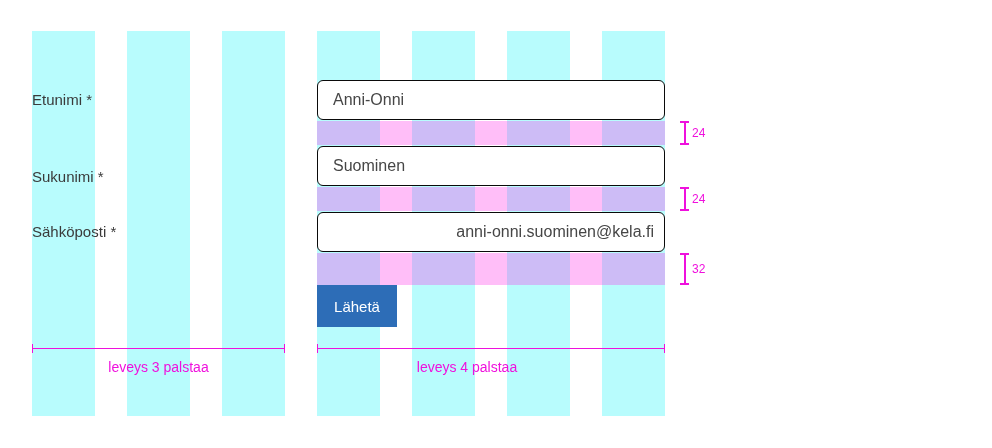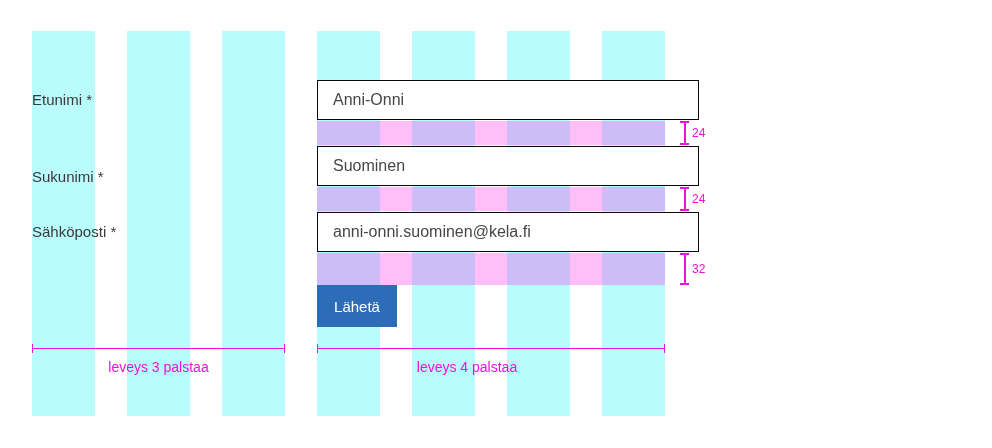--- a/index.html
+++ b/index.html
@@ -35,31 +35,31 @@
     font-size: 15px;
     line-height: 18px;
     color: #3a3a3a;
     z-index: 3;
     white-space: nowrap;
   }
   
   .finput {
     position: absolute;
     left: 317px;
-    width: 382px;
+    width: 348px;
     height: 40px;
     box-sizing: border-box;
     border: 1.5px solid #0a0a0a;
     background: #ffffff;
     padding: 0 10px 0 15px;
     font-family: "Liberation Sans", sans-serif;
     font-size: 16px;
     color: #464646;
     outline: none;
-    border-radius: 0;
+    border-radius: 6px;
     z-index: 3;
   }
   
   .submit {
     position: absolute;
     left: 317px;
     top: 285px;
     width: 80px;
     height: 42px;
     background: #2d6db7;
@@ -136,21 +136,21 @@
   <div class="sbar" style="top:121px;height:24px"></div>
   <div class="sbar" style="top:187px;height:24px"></div>
   <div class="sbar" style="top:253px;height:32px"></div>
 
   <div class="flabel" style="top:91px">Etunimi *</div>
   <div class="flabel" style="top:168px">Sukunimi *</div>
   <div class="flabel" style="top:223px">Sähköposti *</div>
 
   <input class="finput" style="top: 80px;" type="text" value="Anni-Onni">
   <input class="finput" style="top: 146px;" type="text" value="Suominen">
-  <input class="finput" style="top: 212px;" type="text" value="anni-onni.suominen@kela.fi">
+  <input class="finput" style="top: 212px; text-align: right;" type="text" value="anni-onni.suominen@kela.fi">
 
   <button class="submit">Lähetä</button>
 
   <div class="measure" style="top:121px;height:24px"></div>
   <div class="mtext" style="top:125px">24</div>
 
   <div class="measure" style="top:187px;height:24px"></div>
   <div class="mtext" style="top:191px">24</div>
 
   <div class="measure" style="top:253px;height:32px"></div>

